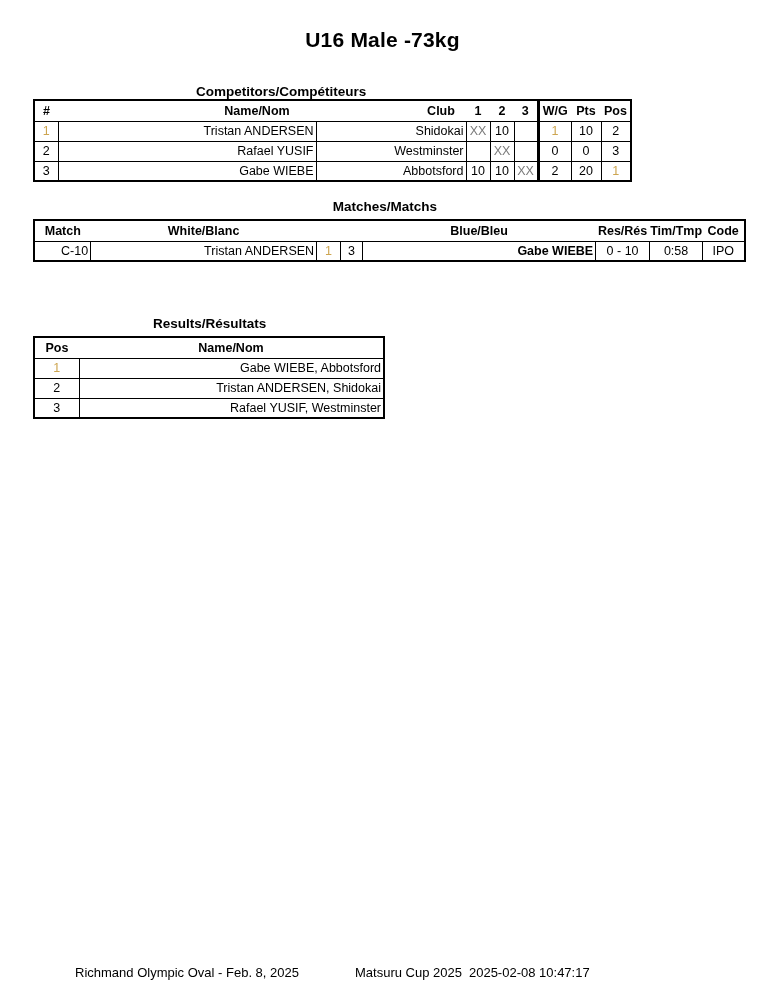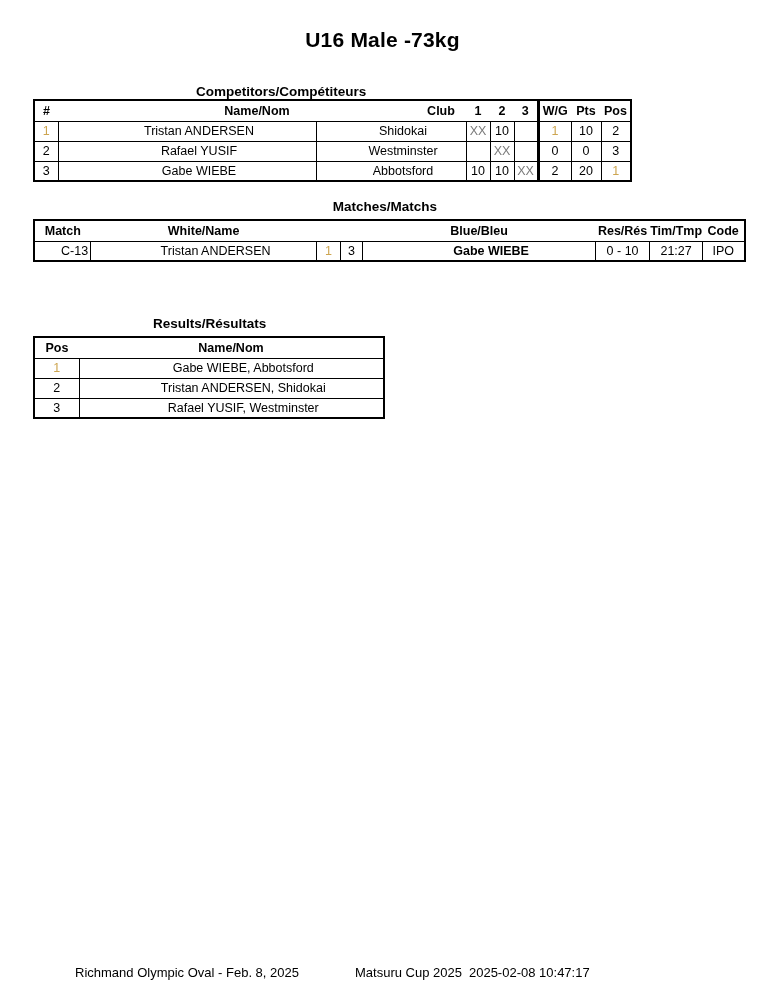--- a/index.html
+++ b/index.html
@@ -37,21 +37,21 @@
     font-size:12.5px; font-weight:bold; height:21px;
     border:none; border-bottom:1px solid #000;
     text-align:center; overflow:hidden; white-space:nowrap;
   }
   .tbl td {
     font-size:12.5px; height:20px;
     border:1px solid #000;
     text-align:center; overflow:hidden; white-space:nowrap;
     padding:0 2px;
   }
-  .tbl .l { text-align:center; padding-left:26px; }
+  .tbl .l { text-align:right; padding-left:26px; }
   th.pad-name { padding-left:140px; }
   th.pad-club { padding-left:100px; }
   .wg-div { border-left:3px solid #000 !important; }
   .bold { font-weight:bold; }
   .footer-line {
     position:absolute; top:965px;
     font-size:13px; font-weight:normal; white-space:nowrap;
   }
   #footer-left { left:75px; }
   #footer-right { left:355px; display:flex; gap:7px; }
@@ -132,38 +132,38 @@
       <col style="width:24px">
       <col style="width:22px">
     <col style="width:233px">
       <col style="width:54px">
       <col style="width:53px">
       <col style="width:42px">
   </colgroup>
   <thead>
     <tr>
       <th>Match</th>
-      <th>White/Name</th>
+      <th>White/Blanc</th>
       <th></th>
       <th></th>
       <th>Blue/Bleu</th>
       <th>Res/Rés</th>
       <th>Tim/Tmp</th>
       <th>Code</th>
     </tr>
   </thead>
   <tbody>
     <tr>
-      <td class="l">C-13</td>
+      <td class="l">C-10</td>
       <td class="l">Tristan ANDERSEN</td>
       <td class="auto" style="color: rgb(205, 165, 80);">1</td>
       <td class="auto">3</td>
       <td class="l bold">Gabe WIEBE</td>
       <td>0 - 10</td>
-      <td>21:27</td>
+      <td>0:58</td>
       <td>IPO</td>
     </tr>
   </tbody>
 </table>
 
 <div class="section-heading" id="results-heading">Results/Résultats</div>
 <table class="tbl" id="results-table">
   <colgroup>
     <col style="width:45px">
       <col style="width:305px">

